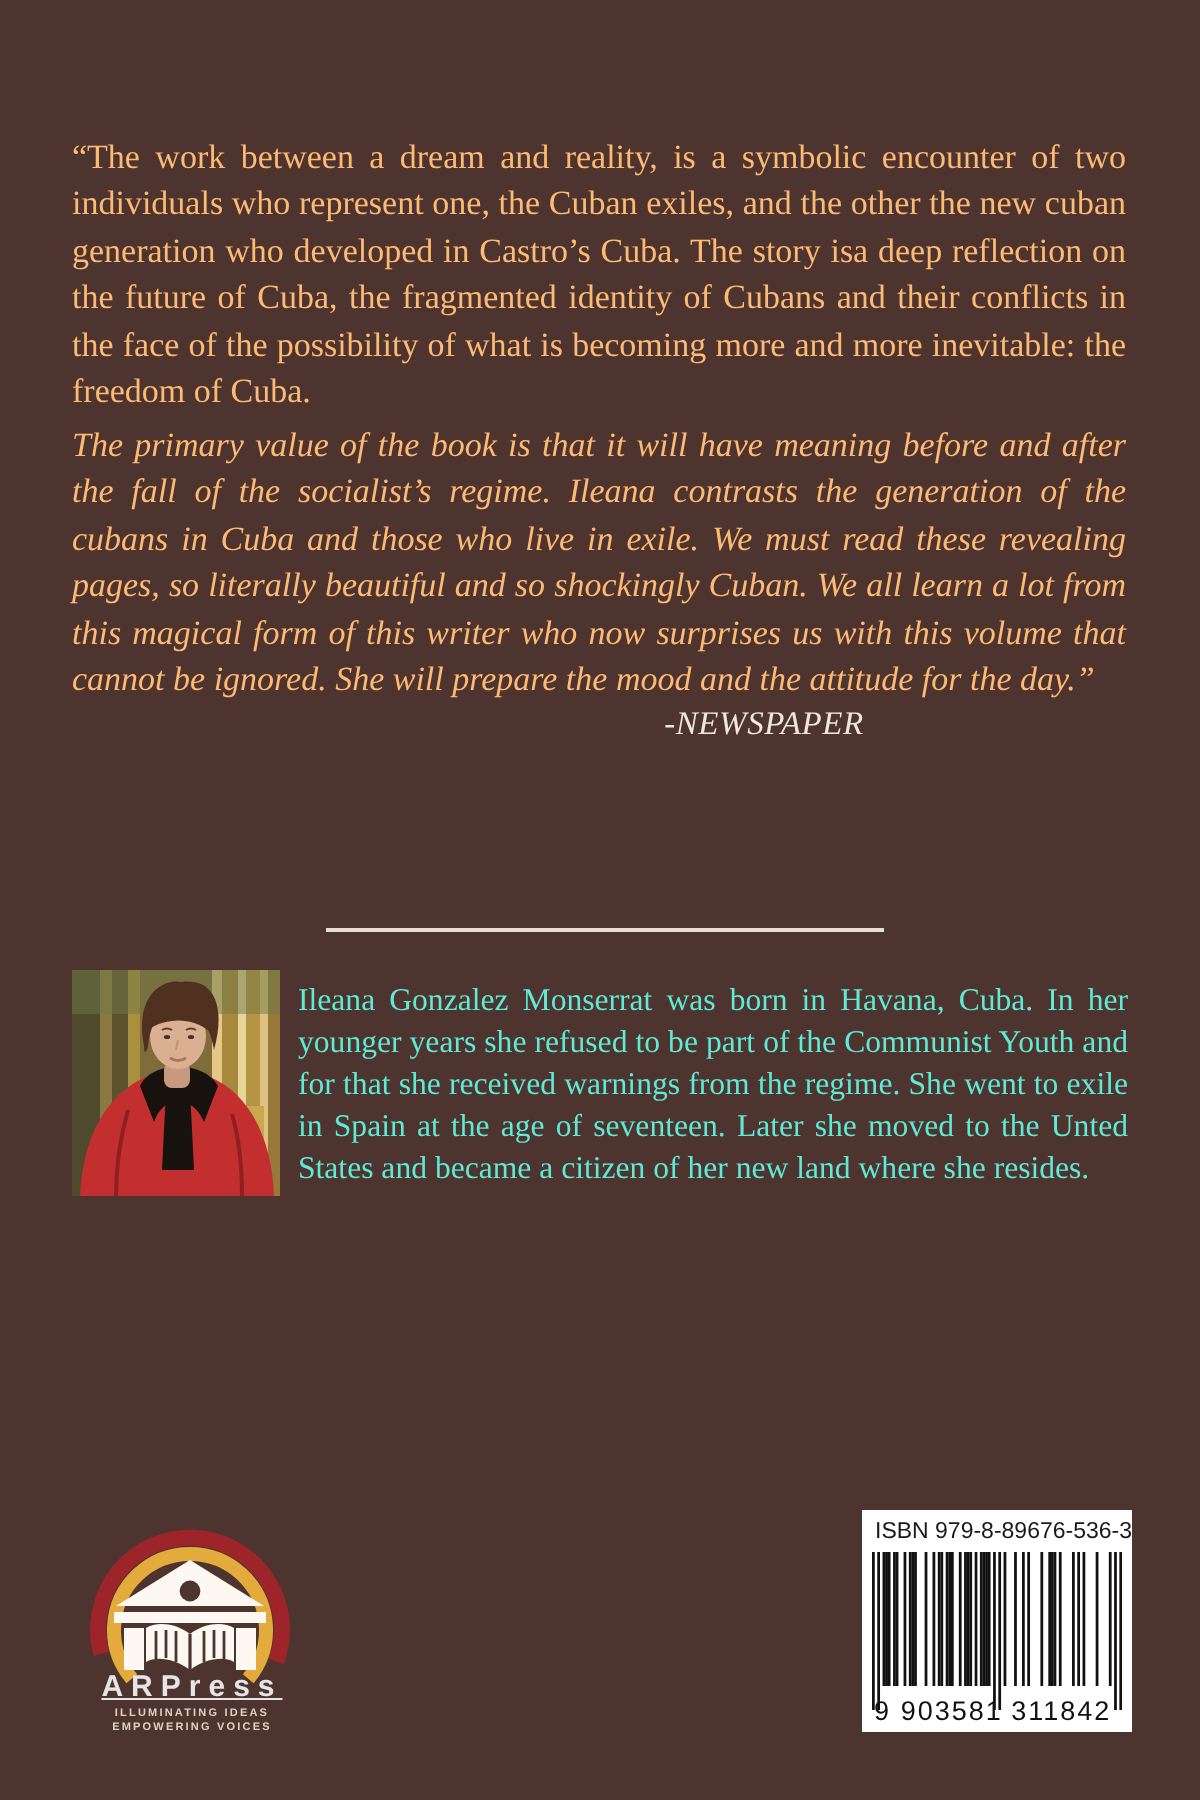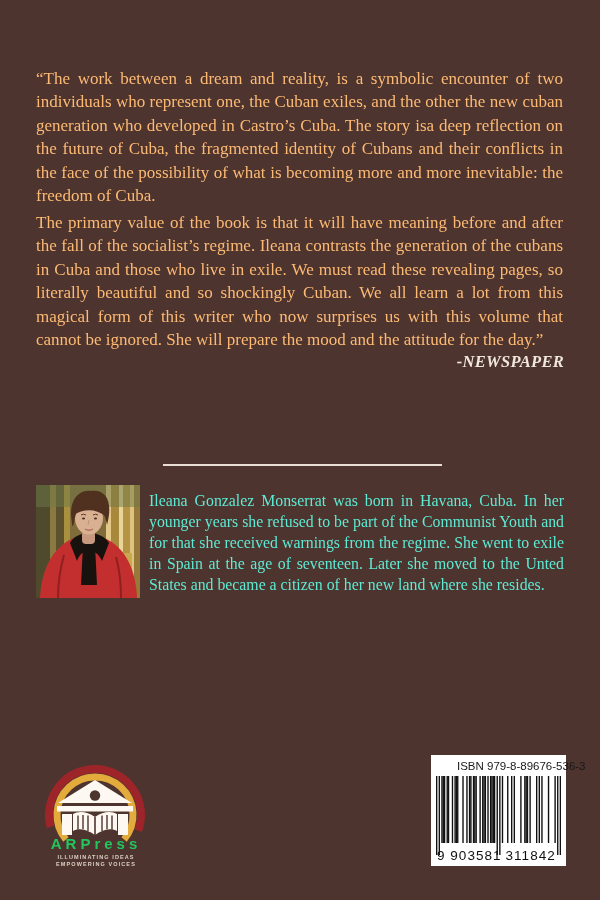--- a/index.html
+++ b/index.html
@@ -7,63 +7,63 @@
     width:600px;height:900px;position:relative;overflow:hidden;
     background:#4e342e;
     font-family:"Liberation Serif",serif;
   }
   .review-para{
     position:absolute;left:36px;width:527px;
     color:#fdba74;font-size:17px;line-height:23.4px;
     text-align:justify;
   }
   #review-p1{top:50px;}
-  #review-p2{top:194px;}
+  #review-p2{top:194px;font-style:italic;}
   .attribution{
     position:absolute;top:351px;left:200px;width:364px;
     color:#f0e7dc;font-size:16.5px;line-height:22.3px;
-    font-weight:bold;font-style:italic;text-align:right;
+    font-weight:normal;font-style:italic;text-align:center;
     letter-spacing:0.3px;
   }
   .divider{
     position:absolute;left:163px;top:464px;width:279px;height:2px;
     background:#e9ded2;
   }
   .author-photo{
     position:absolute;left:36px;top:485px;width:104px;height:113px;
   }
   .author-bio{
     position:absolute;left:149px;top:474px;width:415px;
     color:#5eead4;font-size:15.8px;line-height:21px;
     text-align:justify;
   }
   .publisher-logo{
     position:absolute;left:40px;top:757px;width:112px;height:112px;
   }
   .publisher-logo svg{position:absolute;left:0;top:0;}
   .publisher-name{
     position:absolute;top:78px;left:0;width:100%;
-    text-align:center;color:#22c55e;
+    text-align:center;color:#e5e5e5;
     font-family:"Liberation Sans",sans-serif;
-    font-weight:bold;font-size:15px;letter-spacing:4px;
+    font-weight:bold;font-size:15px;letter-spacing:4px;text-decoration:underline;
   }
   .publisher-tagline{
     position:absolute;top:97px;left:0;width:100%;
     text-align:center;color:#ddd2c3;
     font-family:"Liberation Sans",sans-serif;
     font-weight:bold;font-size:5.5px;line-height:6.5px;letter-spacing:1.1px;
   }
   .barcode-box{
     position:absolute;left:431px;top:755px;width:135px;height:111px;
     background:#ffffff;
   }
   .isbn-label{
     position:absolute;top:5px;left:0;width:100%;
-    text-align:left;color:#191919;
-    font-family:"Liberation Sans",sans-serif;font-size:11.5px;margin-left:26px;
+    text-align:right;color:#191919;
+    font-family:"Liberation Sans",sans-serif;font-size:11.5px;
   }
   .barcode-bars{position:absolute;left:5px;top:21px;}
   .barcode-digits{
     position:absolute;left:6px;right:8px;bottom:3px;height:16px;
     display:flex;align-items:flex-end;
     color:#111;font-family:"Liberation Sans",sans-serif;font-size:13.5px;
   }
   .barcode-digits .lead{flex:none;margin-right:4px;}
   .barcode-digits .grp{flex:1;text-align:center;letter-spacing:1px;}
 </style>

